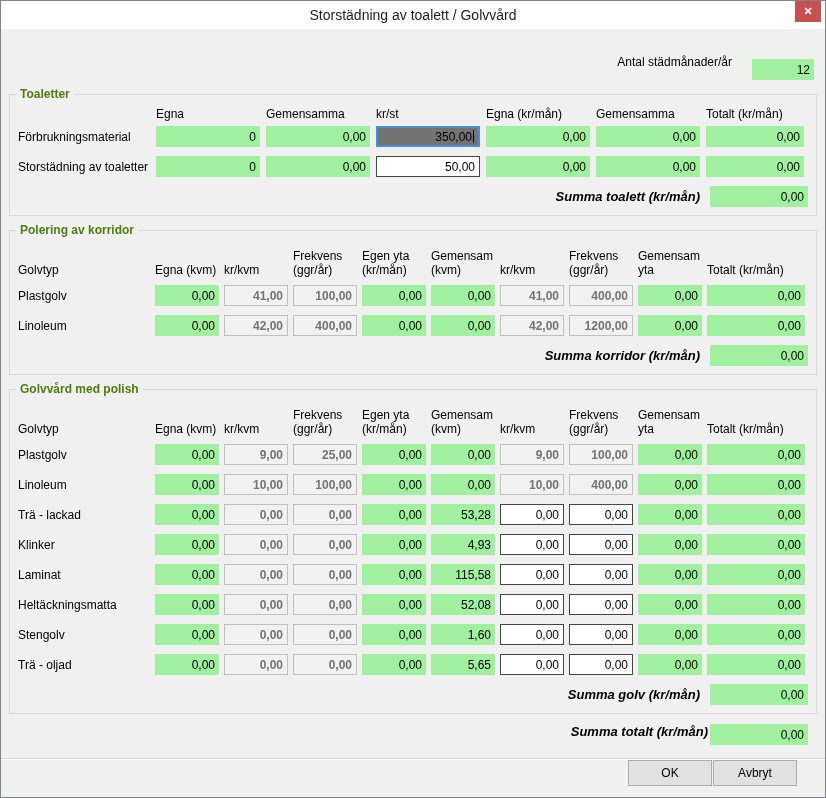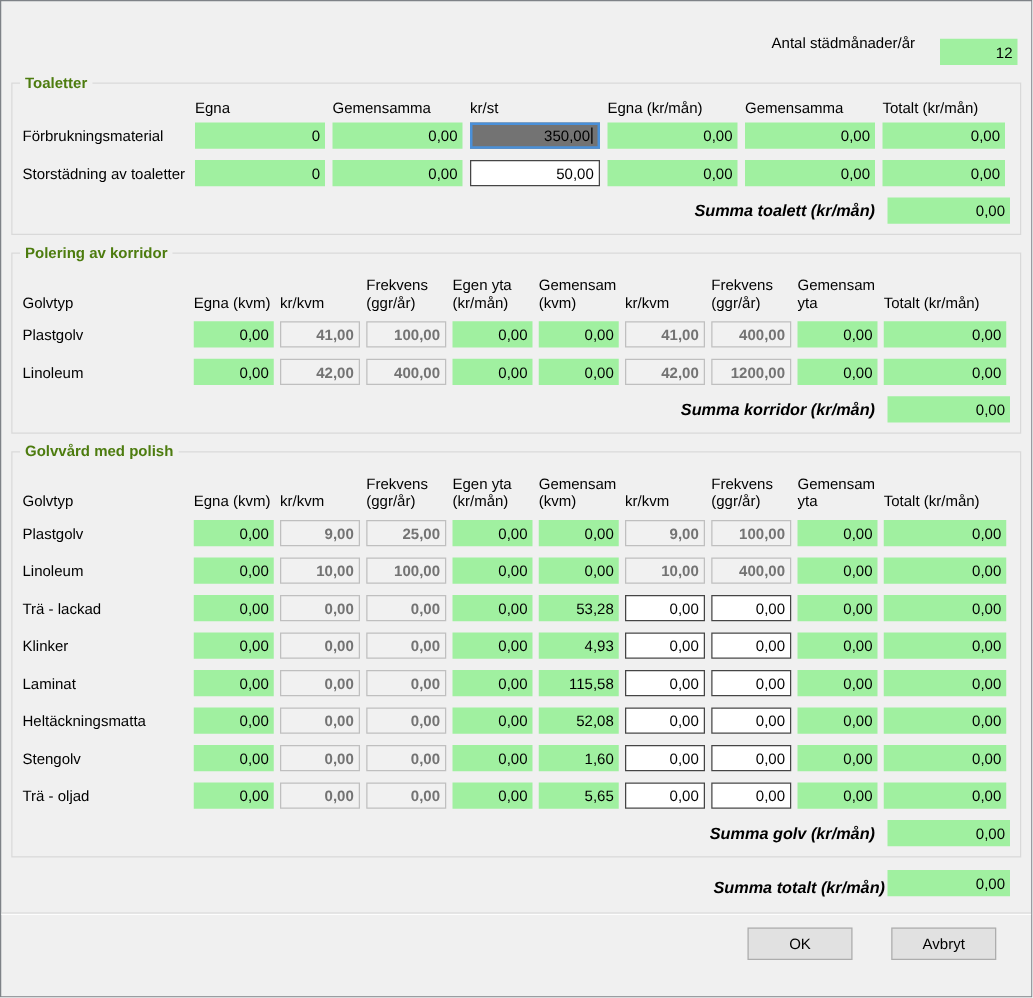--- a/index.html
+++ b/index.html
@@ -27,29 +27,35 @@
   .col-t{width:98px;flex:none;}
   .row-label{font-size:12px;white-space:nowrap;color:#000;}
   .field{height:21px;box-sizing:border-box;display:flex;align-items:center;justify-content:flex-end;padding:0 4px;font-size:12px;color:#000;}
   .f-value{background:var(--green);}
   .f-locked{background:#f1f1f1;border:1px solid #bfbfbf;color:#737373;font-weight:bold;}
   .f-edit{background:#fff;border:1px solid #454545;}
   .f-edit-focus{background:#737373;border:2px solid var(--blue);}
   .f-edit-focus::after{content:"";width:1px;height:13px;background:#000;margin-left:1px;flex:none;}
   .sum-row{display:flex;justify-content:flex-end;align-items:center;gap:10px;margin-top:2px;}
   .sum-label{font-size:13px;font-weight:bold;font-style:italic;color:#000;}
-  .total-row{display:flex;justify-content:flex-end;align-items:flex-end;gap:2px;margin:10px 9px 0 0;}
+  .total-row{display:flex;justify-content:flex-end;align-items:flex-start;gap:2px;margin:10px 9px 0 0;}
   .divider{border-top:1px solid #d5d5d5;border-bottom:1px solid #fdfdfd;margin:13px -8px 0;}
-  .button-row{display:flex;justify-content:flex-end;gap:31px;margin:10px 20px 0 0;}
+  .button-row{display:flex;justify-content:flex-end;gap:1px;margin:0 20px 0 0;}
   .btn{width:84px;height:26px;background:#e1e1e1;border:1px solid #adadad;font-size:12px;font-family:inherit;color:#000;cursor:pointer;}
 </style>
 </head>
 <body>
 
 <div class="dialog">
+  <div class="titlebar">
+    <span class="title">Storstädning av toalett / Golvvård</span>
+    <div class="close">
+      <span>✕</span>
+    </div>
+  </div>
 
   <div class="content">
 
     <div class="months-row">
       <span class="months-label">Antal städmånader/år</span>
       <div class="field f-value months-field">12</div>
     </div>
 
     <div class="groupbox cols6">
       <span class="legend">Toaletter</span>

